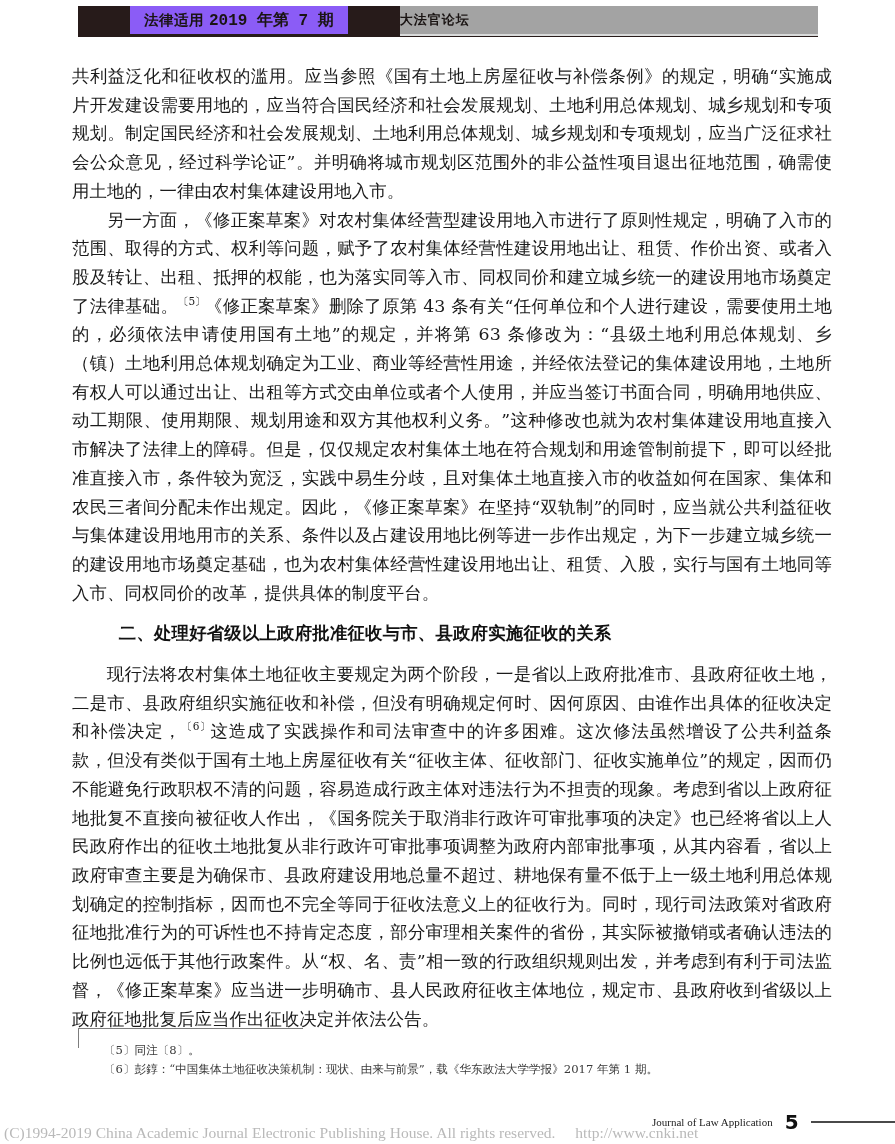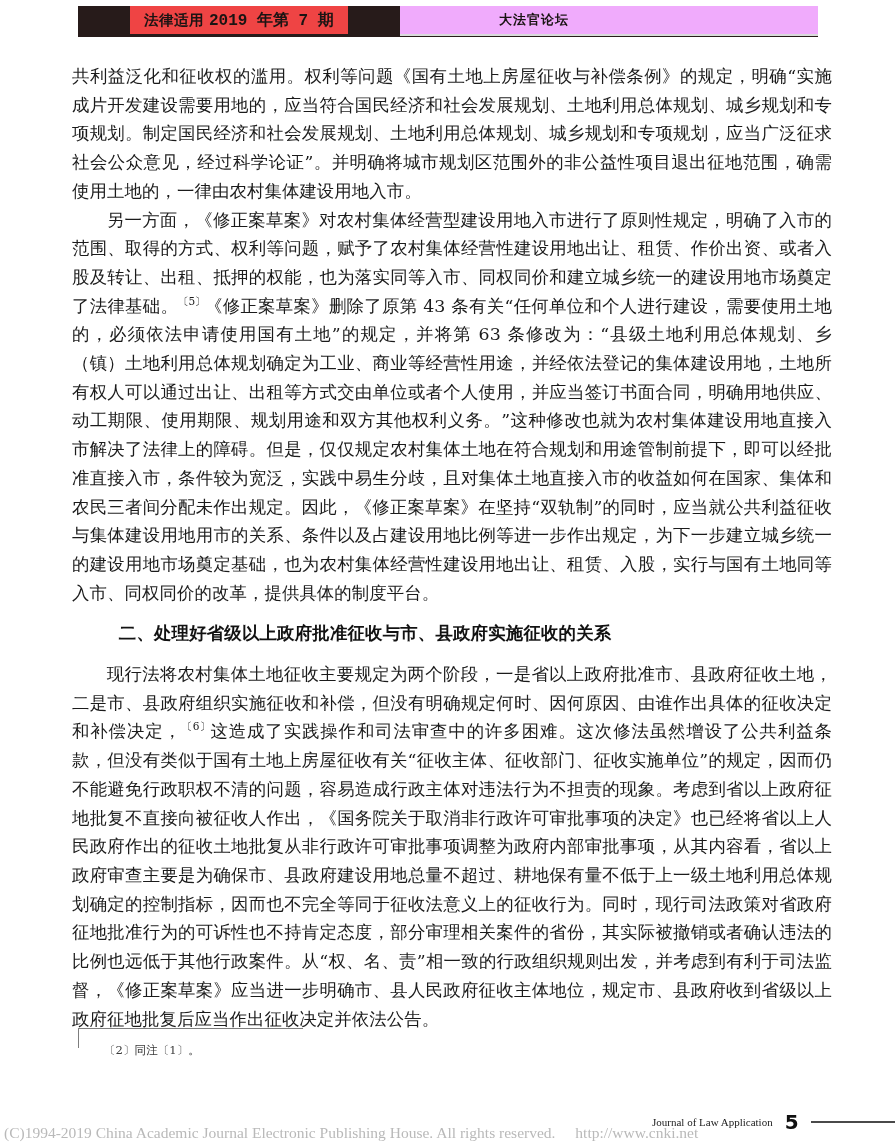--- a/index.html
+++ b/index.html
@@ -24,21 +24,21 @@
     width: 740px;
     height: 28px;
     display: flex;
     align-items: stretch;
   }
   .header-blockleft {
     width: 52px;
     background: #271b1a;
   }
   .header-journal {
-    background: #ef4444;
+    background: #8b5cf6;
     display: flex;
     align-items: center;
     justify-content: center;
     padding: 0 14px;
     white-space: nowrap;
   }
   .header-journal-name {
     font-family: "DejaVu Serif", "Liberation Serif", serif;
     font-weight: bold;
     font-size: 14.5px;
@@ -52,24 +52,24 @@
     margin-left: 5px;
     font-weight: bold;
     text-align: right;
   }
   .header-blockright {
     width: 52px;
     background: #271b1a;
   }
   .header-section {
     flex: 1;
-    background: #f0abfc;
+    background: #a3a3a3;
     display: flex;
     align-items: center;
-    justify-content: center;
+    justify-content: flex-start;
   }
   .header-section-label {
     font-family: "DejaVu Sans", "Liberation Sans", sans-serif;
     font-size: 13px;
     font-weight: bold;
     color: #1a1413;
     letter-spacing: 1px;
     margin-right: 150px;
   }
   .header-underline {
@@ -221,34 +221,35 @@
   <div class="header-blockright"></div>
   <div class="header-section">
     <span class="header-section-label">大法官论坛</span>
   </div>
 </div>
 <div class="header-underline"></div>
 <div class="header-underline-gray"></div>
 
 <div class="content">
 
-  <p class="para noindent">共利益泛化和征收权的滥用。权利等问题《国有土地上房屋征收与补偿条例》的规定，明确“实施成片开发建设需要用地的，应当符合国民经济和社会发展规划、土地利用总体规划、城乡规划和专项规划。制定国民经济和社会发展规划、土地利用总体规划、城乡规划和专项规划，应当广泛征求社会公众意见，经过科学论证”。并明确将城市规划区范围外的非公益性项目退出征地范围，确需使用土地的，一律由农村集体建设用地入市。</p>
+  <p class="para noindent">共利益泛化和征收权的滥用。应当参照《国有土地上房屋征收与补偿条例》的规定，明确“实施成片开发建设需要用地的，应当符合国民经济和社会发展规划、土地利用总体规划、城乡规划和专项规划。制定国民经济和社会发展规划、土地利用总体规划、城乡规划和专项规划，应当广泛征求社会公众意见，经过科学论证”。并明确将城市规划区范围外的非公益性项目退出征地范围，确需使用土地的，一律由农村集体建设用地入市。</p>
 
   <p class="para"><span>另一方面，《修正案草案》对农村集体经营型建设用地入市进行了原则性规定，明确了入市的范围、取得的方式、权利等问题，赋予了农村集体经营性建设用地出让、租赁、作价出资、或者入股及转让、出租、抵押的权能，也为落实同等入市、同权同价和建立城乡统一的建设用地市场奠定了法律基础。</span><sup class="fnref">〔5〕</sup><span>《修正案草案》删除了原第 43 条有关“任何单位和个人进行建设，需要使用土地的，必须依法申请使用国有土地”的规定，并将第 63 条修改为：“县级土地利用总体规划、乡（镇）土地利用总体规划确定为工业、商业等经营性用途，并经依法登记的集体建设用地，土地所有权人可以通过出让、出租等方式交由单位或者个人使用，并应当签订书面合同，明确用地供应、动工期限、使用期限、规划用途和双方其他权利义务。”这种修改也就为农村集体建设用地直接入市解决了法律上的障碍。但是，仅仅规定农村集体土地在符合规划和用途管制前提下，即可以经批准直接入市，条件较为宽泛，实践中易生分歧，且对集体土地直接入市的收益如何在国家、集体和农民三者间分配未作出规定。因此，《修正案草案》在坚持“双轨制”的同时，应当就公共利益征收与集体建设用地用市的关系、条件以及占建设用地比例等进一步作出规定，为下一步建立城乡统一的建设用地市场奠定基础，也为农村集体经营性建设用地出让、租赁、入股，实行与国有土地同等入市、同权同价的改革，提供具体的制度平台。</span></p>
 
   <h2 class="section-heading">二、处理好省级以上政府批准征收与市、县政府实施征收的关系</h2>
 
   <p class="para"><span>现行法将农村集体土地征收主要规定为两个阶段，一是省以上政府批准市、县政府征收土地，二是市、县政府组织实施征收和补偿，但没有明确规定何时、因何原因、由谁作出具体的征收决定和补偿决定，</span><sup class="fnref">〔6〕</sup><span>这造成了实践操作和司法审查中的许多困难。这次修法虽然增设了公共利益条款，但没有类似于国有土地上房屋征收有关“征收主体、征收部门、征收实施单位”的规定，因而仍不能避免行政职权不清的问题，容易造成行政主体对违法行为不担责的现象。考虑到省以上政府征地批复不直接向被征收人作出，《国务院关于取消非行政许可审批事项的决定》也已经将省以上人民政府作出的征收土地批复从非行政许可审批事项调整为政府内部审批事项，从其内容看，省以上政府审查主要是为确保市、县政府建设用地总量不超过、耕地保有量不低于上一级土地利用总体规划确定的控制指标，因而也不完全等同于征收法意义上的征收行为。同时，现行司法政策对省政府征地批准行为的可诉性也不持肯定态度，部分审理相关案件的省份，其实际被撤销或者确认违法的比例也远低于其他行政案件。从“权、名、责”相一致的行政组织规则出发，并考虑到有利于司法监督，《修正案草案》应当进一步明确市、县人民政府征收主体地位，规定市、县政府收到省级以上政府征地批复后应当作出征收决定并依法公告。</span></p>
 
 </div>
 
 <div class="footnotes">
   <div class="fn-rule"></div>
   <div class="fn-list">
-    <div class="fn-item">〔2〕同注〔1〕。</div>
+    <div class="fn-item">〔5〕同注〔8〕。</div>
+    <div class="fn-item">〔6〕彭錞：“中国集体土地征收决策机制：现状、由来与前景”，载《华东政法大学学报》2017 年第 1 期。</div>
   </div>
 </div>
 
 <div class="footer">
   <div class="cnki-line">
     <span>(C)1994-2019 China Academic Journal Electronic Publishing House. All rights reserved.</span>
     <span class="cnki-url">http://www.cnki.net</span>
   </div>
   <div class="footer-right">
     <span class="footer-journal-en">Journal of Law Application</span>

